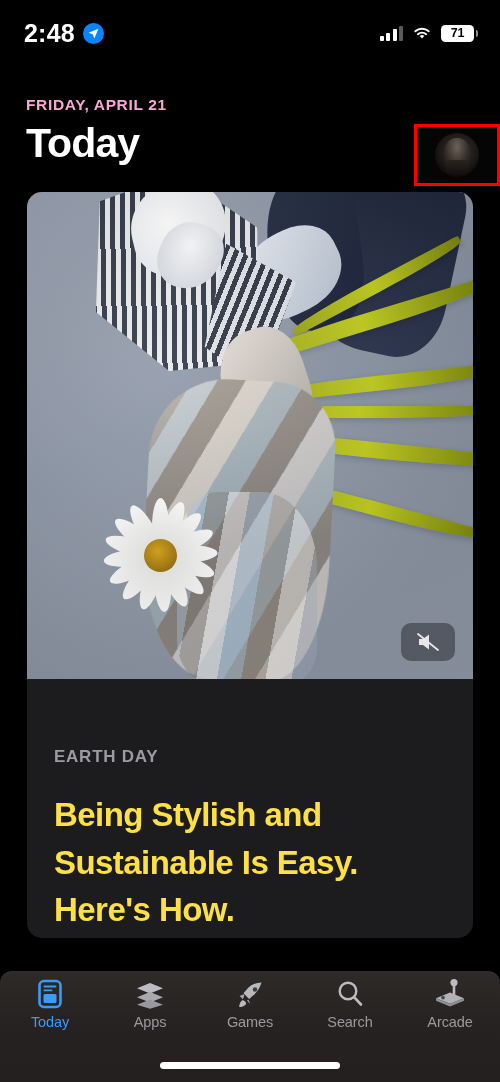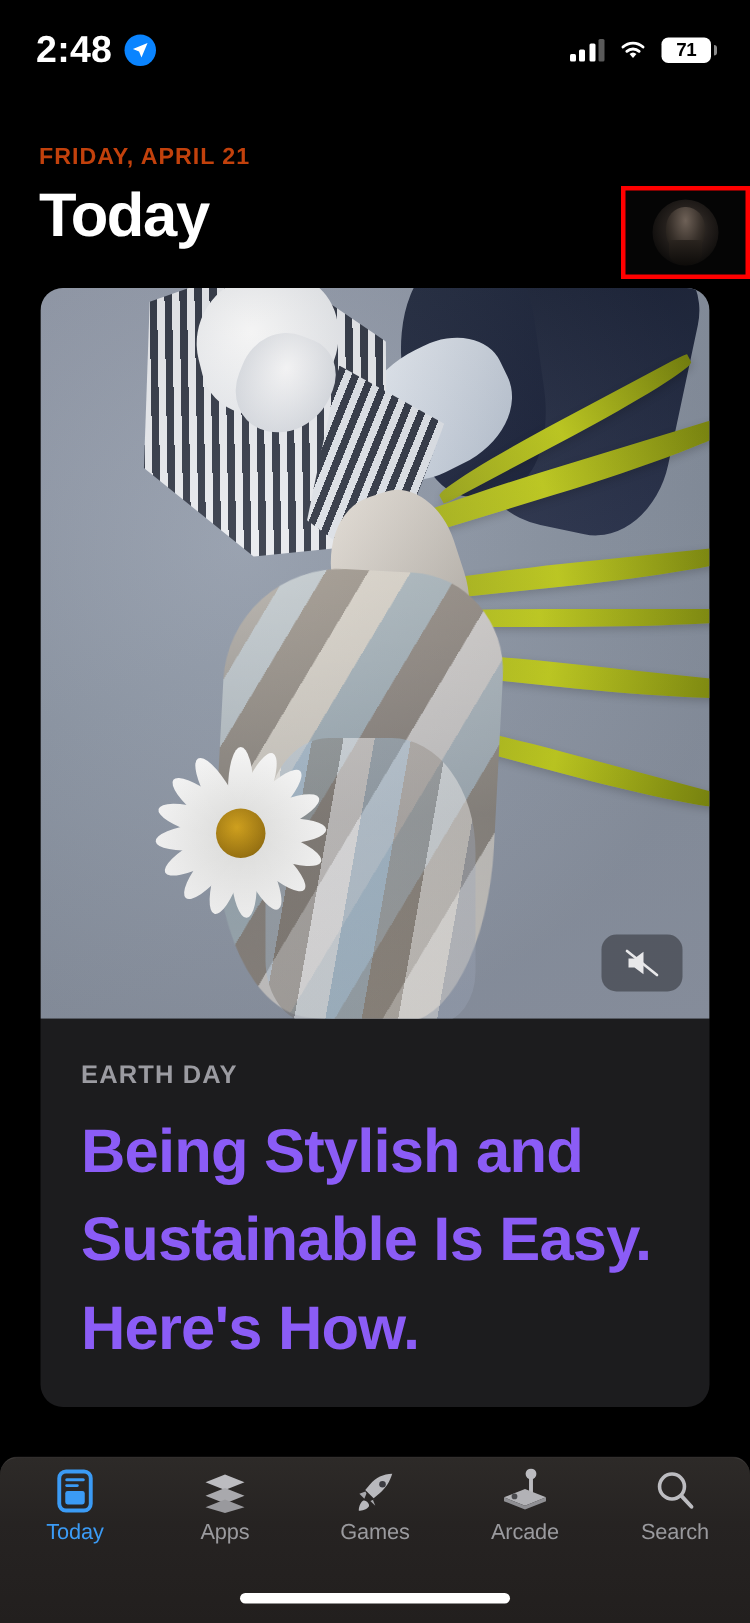--- a/index.html
+++ b/index.html
@@ -36,21 +36,21 @@
   }
   .battery::after {
     content:""; position:absolute; right:-4px; top:5px;
     width:2.5px; height:7px; border-radius:0 2px 2px 0; background:#8c8c8c;
   }
   .battery span { color:#000; font-size:12.5px; font-weight:bold; letter-spacing:-0.3px; }
 
   
   .header { position:absolute; top:96px; left:26px; width:448px; }
   .date-label {
-    color:#c2410c; font-size:15.5px; font-weight:bold;
+    color:#f9a8d4; font-size:15.5px; font-weight:bold;
     letter-spacing:0.65px; text-transform:uppercase;
   }
   .page-title {
     color:#fff; font-size:41px; font-weight:bold;
     letter-spacing:-0.9px; margin-top:7px; line-height:1.08;
   }
   .avatar-wrap {
     position:absolute; top:28px; right:-26px;
     width:86px; height:62px;
     border:3px solid #ff0000;
@@ -180,23 +180,23 @@
   
   .mute-btn {
     position:absolute; right:18px; bottom:18px; width:54px; height:38px;
     border-radius:10px; background:rgba(70,74,82,.78);
     display:flex; align-items:center; justify-content:center;
   }
 
   
   .card-body { padding:28px 27px 0 27px; }
   .eyebrow { color:#9b9ba1; font-size:17px; font-weight:bold;
-             letter-spacing:0.75px; text-transform:uppercase; }
-  .headline { color:#8b5cf6; font-size:41px; font-weight:bold;
-              letter-spacing:-0.55px; line-height:1.44; margin-top:11px; }
+             letter-spacing:0.75px; text-transform:uppercase;margin-top:40px; }
+  .headline { color:#fde047; font-size:33px; font-weight:bold;
+              letter-spacing:-0.55px; line-height:1.44; margin-top:24px; }
   .subcopy { color:#b6b6bb; font-size:18px; line-height:1.52; margin-top:18px; }
 
   
   .tabbar {
     position:absolute; left:0; bottom:0; width:500px; height:111px;
     background:linear-gradient(180deg,#2d2a28 0%,#262322 40%,#221f1e 100%);
     border-top:1px solid rgba(255,255,255,.07);
     border-radius:12px 12px 0 0;
   }
   .tabs { display:flex; height:74px; padding-top:7px; }
@@ -336,37 +336,37 @@
             <path d="M8.6 13.3l-4 1.6 3.3 3.3 1.4-3.6z" fill="#a7a7ab"></path>
             <path d="M13.6 18.9l1.6 4-3.3-3.3 3.4-1.4z" fill="#a7a7ab"></path>
             <path d="M7 19.5c-2 1.3-2.8 4.6-2.8 6.6 2.1 0 5.4-.8 6.7-2.8 1-1.6-2.2-4.8-3.9-3.8z" fill="#b9b9bd"></path>
           </svg>
         </div>
         <span>Games</span>
       </div>
 
       <div class="tab">
         <div class="glyph">
+          <svg width="30" height="30" viewBox="0 0 30 30">
+            <circle cx="13" cy="12" r="8.3" fill="none" stroke="#bcbcc0" stroke-width="2.4"></circle>
+            <line x1="19.3" y1="18.3" x2="26" y2="25.5" stroke="#bcbcc0" stroke-width="2.6" stroke-linecap="round"></line>
+          </svg>
+        </div>
+        <span>Search</span>
+      </div>
+
+      <div class="tab">
+        <div class="glyph">
           <svg width="32" height="30" viewBox="0 0 32 30">
             <circle cx="20" cy="3.6" r="3.6" fill="#bcbcc0"></circle>
             <rect x="18.7" y="5.5" width="2.6" height="11" fill="#bcbcc0"></rect>
             <path d="M16 13.6l14 5.6-14 5.6-14-5.6z" fill="#b2b2b6"></path>
             <path d="M2 19.2v2.6l14 5.6 14-5.6v-2.6l-14 5.6z" fill="#8f8f93"></path>
             <circle cx="9" cy="18.6" r="1.9" fill="#4a4a4e"></circle>
           </svg>
         </div>
         <span>Arcade</span>
       </div>
-
-      <div class="tab">
-        <div class="glyph">
-          <svg width="30" height="30" viewBox="0 0 30 30">
-            <circle cx="13" cy="12" r="8.3" fill="none" stroke="#bcbcc0" stroke-width="2.4"></circle>
-            <line x1="19.3" y1="18.3" x2="26" y2="25.5" stroke="#bcbcc0" stroke-width="2.6" stroke-linecap="round"></line>
-          </svg>
-        </div>
-        <span>Search</span>
-      </div>
     </div>
     <div class="home-indicator"></div>
   </div>
 
 </div>
 
 </body></html>

